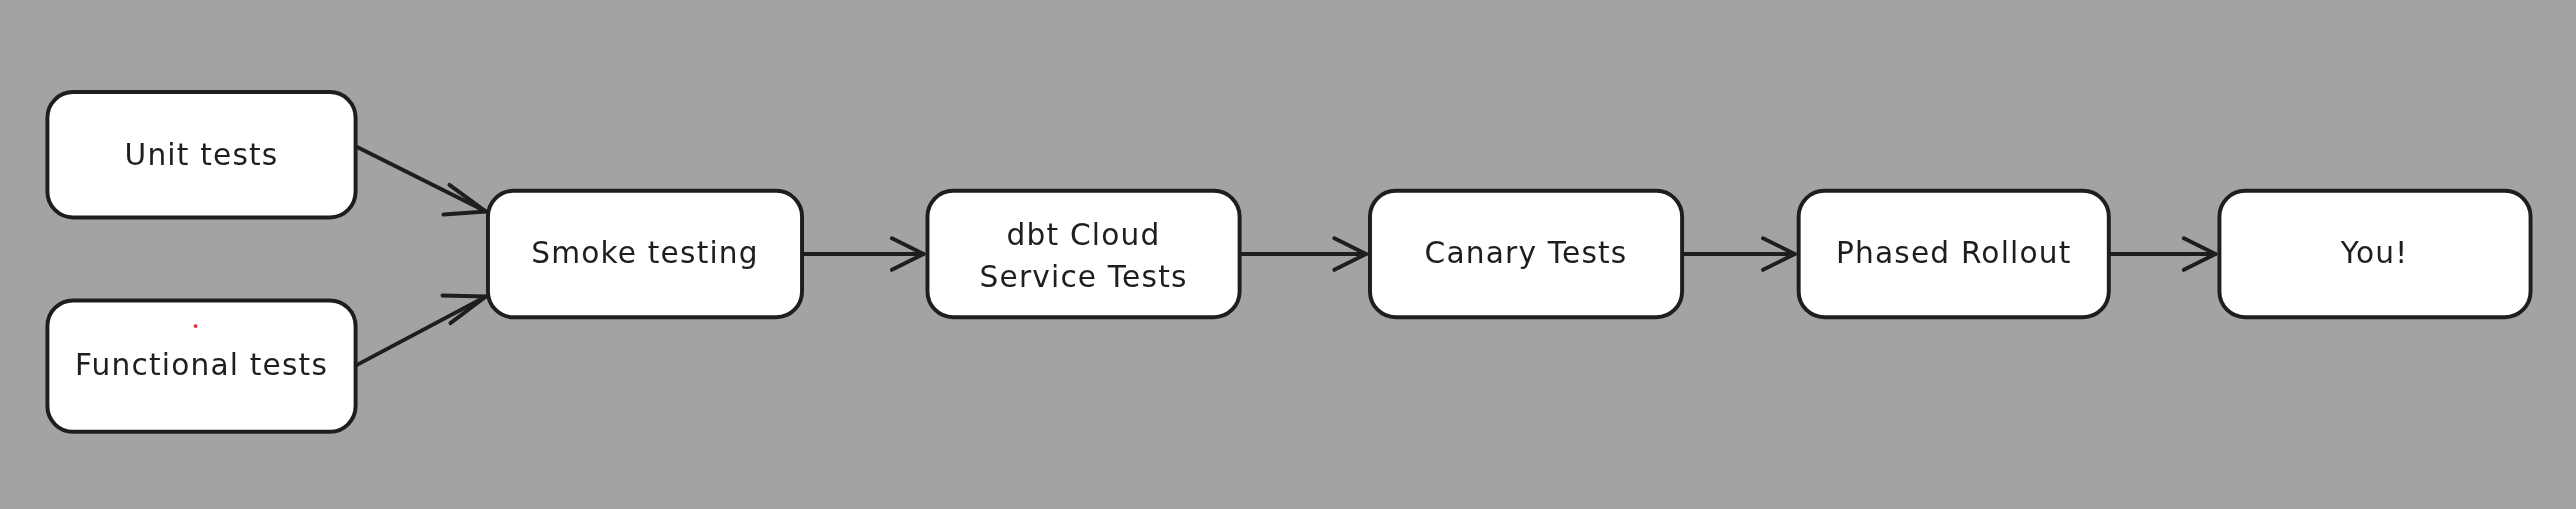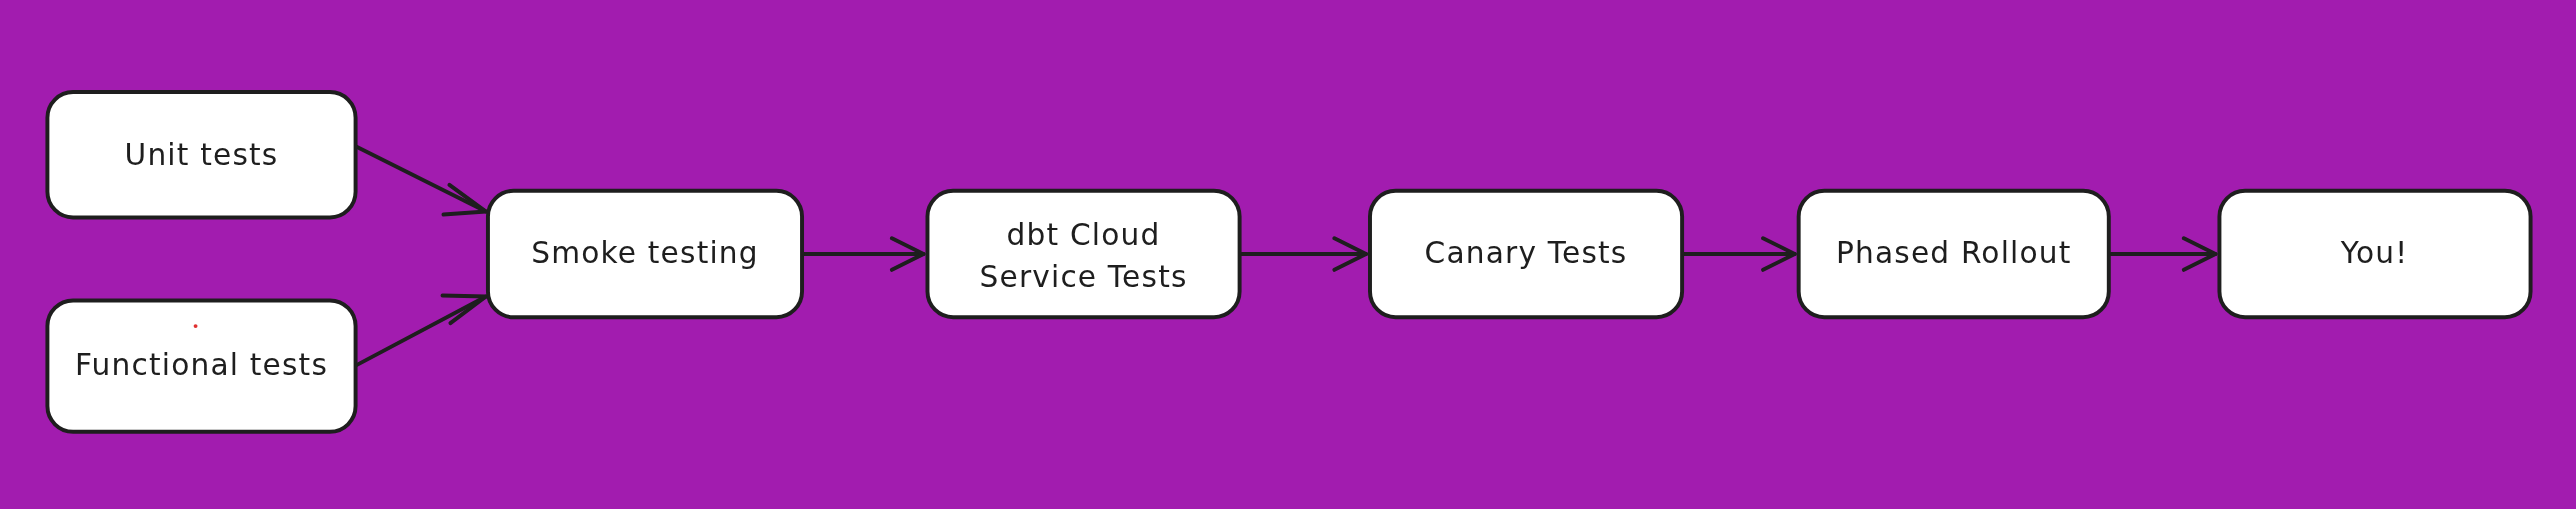--- a/index.html
+++ b/index.html
@@ -8,21 +8,21 @@
     padding: 0;
     background: #ffffff;
   }
   body {
     font-family: "DejaVu Sans", sans-serif;
   }
   #diagram-root {
     position: relative;
     width: 2576px;
     height: 510px;
-    background: #a21caf;
+    background: #a3a3a3;
     overflow: hidden;
   }
   #flow-svg {
     position: absolute;
     top: 0;
     left: 0;
     width: 2576px;
     height: 510px;
     display: block;
   }

